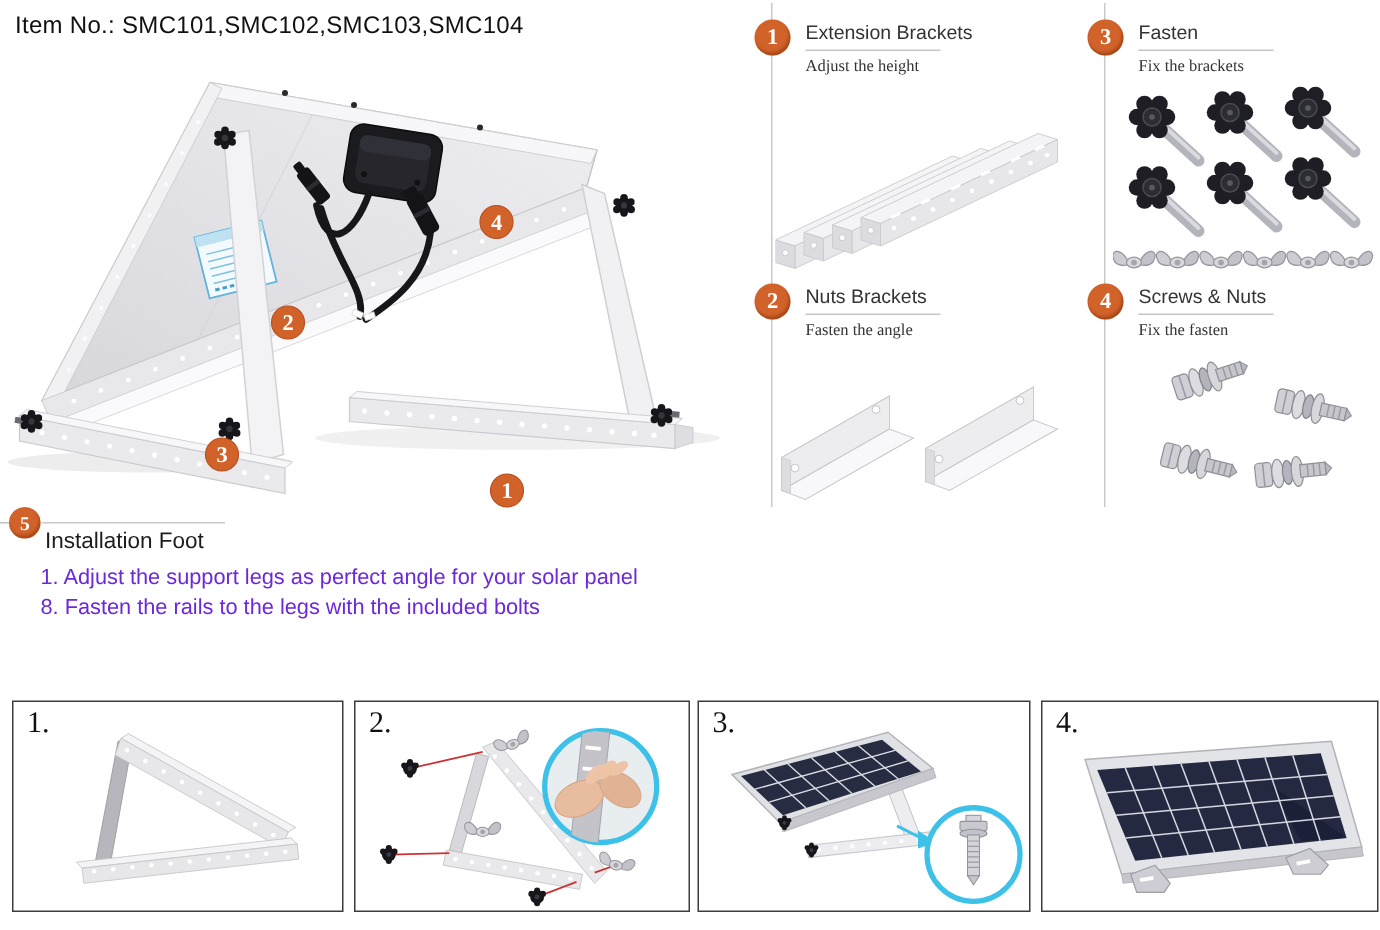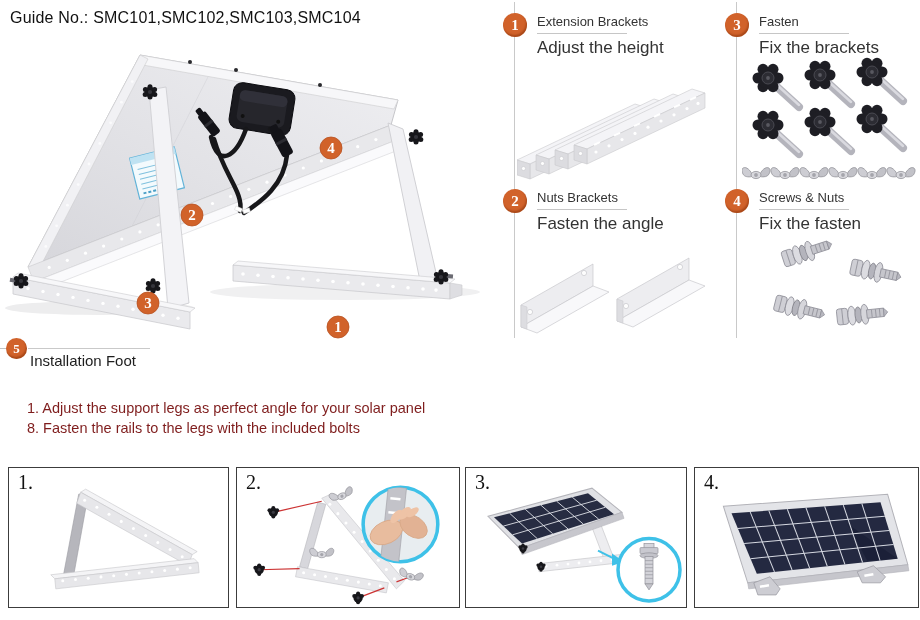--- a/index.html
+++ b/index.html
@@ -14,35 +14,35 @@
   .vline{position:absolute;left:9px;top:2px;height:336px;width:1px;background:#c9c9c9;}
   .part-sec{position:absolute;left:0;width:100%;}
   .sec-top{top:13px;}
   .sec-bot{top:189px;}
   .badge{position:absolute;left:-2px;top:0;width:24px;height:24px;border-radius:50%;
          color:#fff;font-family:"Liberation Serif",serif;font-weight:bold;font-size:15px;
          line-height:24px;text-align:center;box-shadow:inset -1px -2px 2px rgba(120,40,0,.45);}
   .part-head{position:absolute;left:32px;top:1px;width:150px;}
   .part-name{font-size:13px;color:#333;}
   .part-divider{width:90px;height:1px;background:#c6c6c6;margin:4px 0 4px 0;}
-  .part-desc{font-size:17px;color:#333;}
+  .part-desc{font-size:11px;color:#333;font-family:Liberation Serif, serif;}
   .part-img{position:absolute;}
   .img1{left:12px;top:53px;}
   .img2{left:12px;top:49px;}
   .img3{left:15px;top:38px;}
   .img4{left:30px;top:44px;}
   
   .guide{position:absolute;left:0;top:334px;width:480px;}
   .guide-badge{position:absolute;left:6px;top:4px;width:21px;height:21px;border-radius:50%;
          color:#fff;font-family:"Liberation Serif",serif;font-weight:bold;font-size:13px;
          line-height:21px;text-align:center;box-shadow:inset -1px -2px 2px rgba(120,40,0,.45);}
   .guide-line-l{position:absolute;left:0;top:14px;width:6px;height:1px;background:#c2c2c2;}
   .guide-line-r{position:absolute;left:28px;top:14px;width:122px;height:1px;background:#c9c9c9;}
   .guide-title{position:absolute;left:30px;top:18px;font-size:15px;color:#1d1d1d;}
-  .guide-steps{position:absolute;left:27px;top:41px;font-size:14.5px;line-height:20px;color:#7f1d1d;margin-top:23px;}
+  .guide-steps{position:absolute;left:27px;top:41px;font-size:14.5px;line-height:20px;color:#6d28d9;}
   
   .step-box{position:absolute;top:467px;height:139px;border:1px solid #3c3c3c;background:#fff;}
   .sb1{left:8px;width:219px;}
   .sb2{left:236px;width:222px;}
   .sb3{left:465px;width:220px;}
   .sb4{left:694px;width:223px;}
   .step-num{position:absolute;left:9px;top:3px;font-family:"Liberation Serif",serif;
             font-size:20px;color:#111;}
   .step-art{position:absolute;left:0;top:0;width:100%;height:100%;}
 </style>
@@ -141,21 +141,21 @@
         <polygon points="0,55 0,77 6,79 6,57" fill="#dddde1" stroke="#c9c9cd" stroke-width="0.5"></polygon>
         <circle cx="9" cy="62" r="2.6" fill="#fdfdfd" stroke="#c0c0c4" stroke-width="0.6"></circle>
         <circle cx="63" cy="23" r="2.6" fill="#fdfdfd" stroke="#c0c0c4" stroke-width="0.6"></circle>
       </g>
       <clipPath id="clip2">
           <circle cx="162" cy="56" r="37"></circle>
         </clipPath>
     </defs>
   </svg>
 
-  <div class="page-title">Guide No.: SMC101,SMC102,SMC103,SMC104</div>
+  <div class="page-title">Item No.: SMC101,SMC102,SMC103,SMC104</div>
 
   <svg class="main-diagram" width="490" height="300" viewBox="0 0 490 300">
 
     <g>
       <ellipse cx="100" cy="263" rx="95" ry="7" fill="#ededee"></ellipse>
       <ellipse cx="345" cy="247" rx="135" ry="8" fill="#f0f0f1"></ellipse>
     </g>
 
     <g>
       <polygon points="140,10 398,55 391,80 28,222" fill="url(#pback)" stroke="#c6c6ca" stroke-width="1"></polygon>

